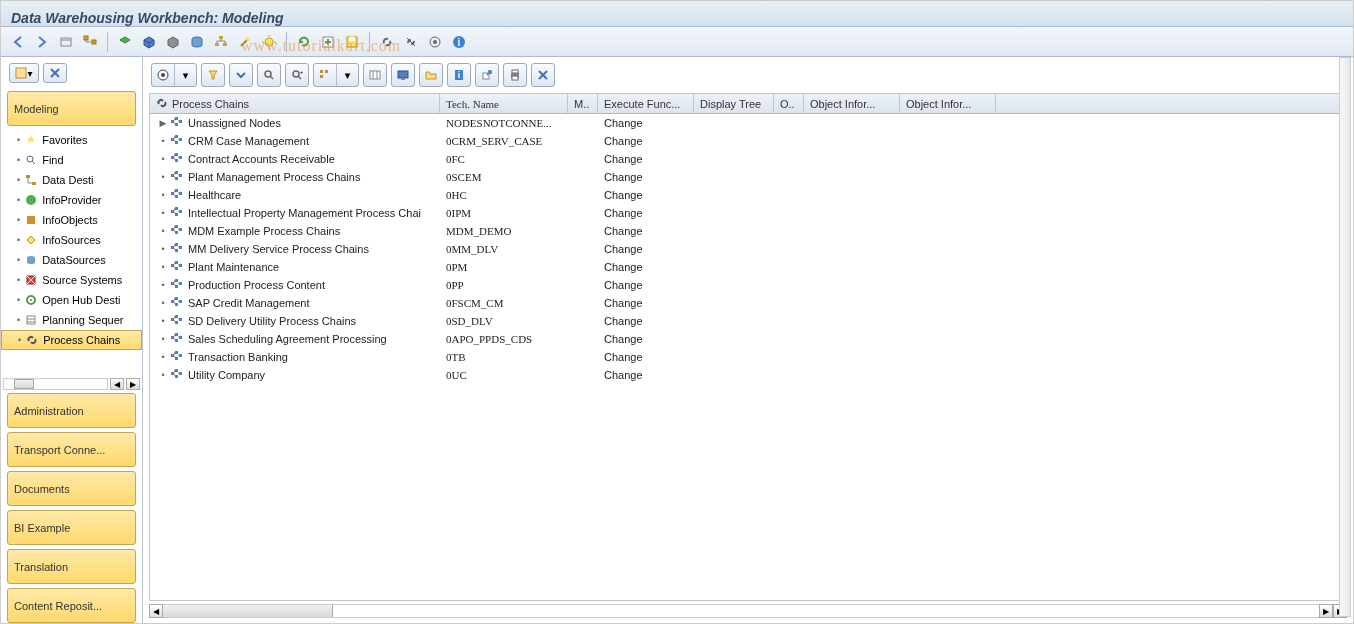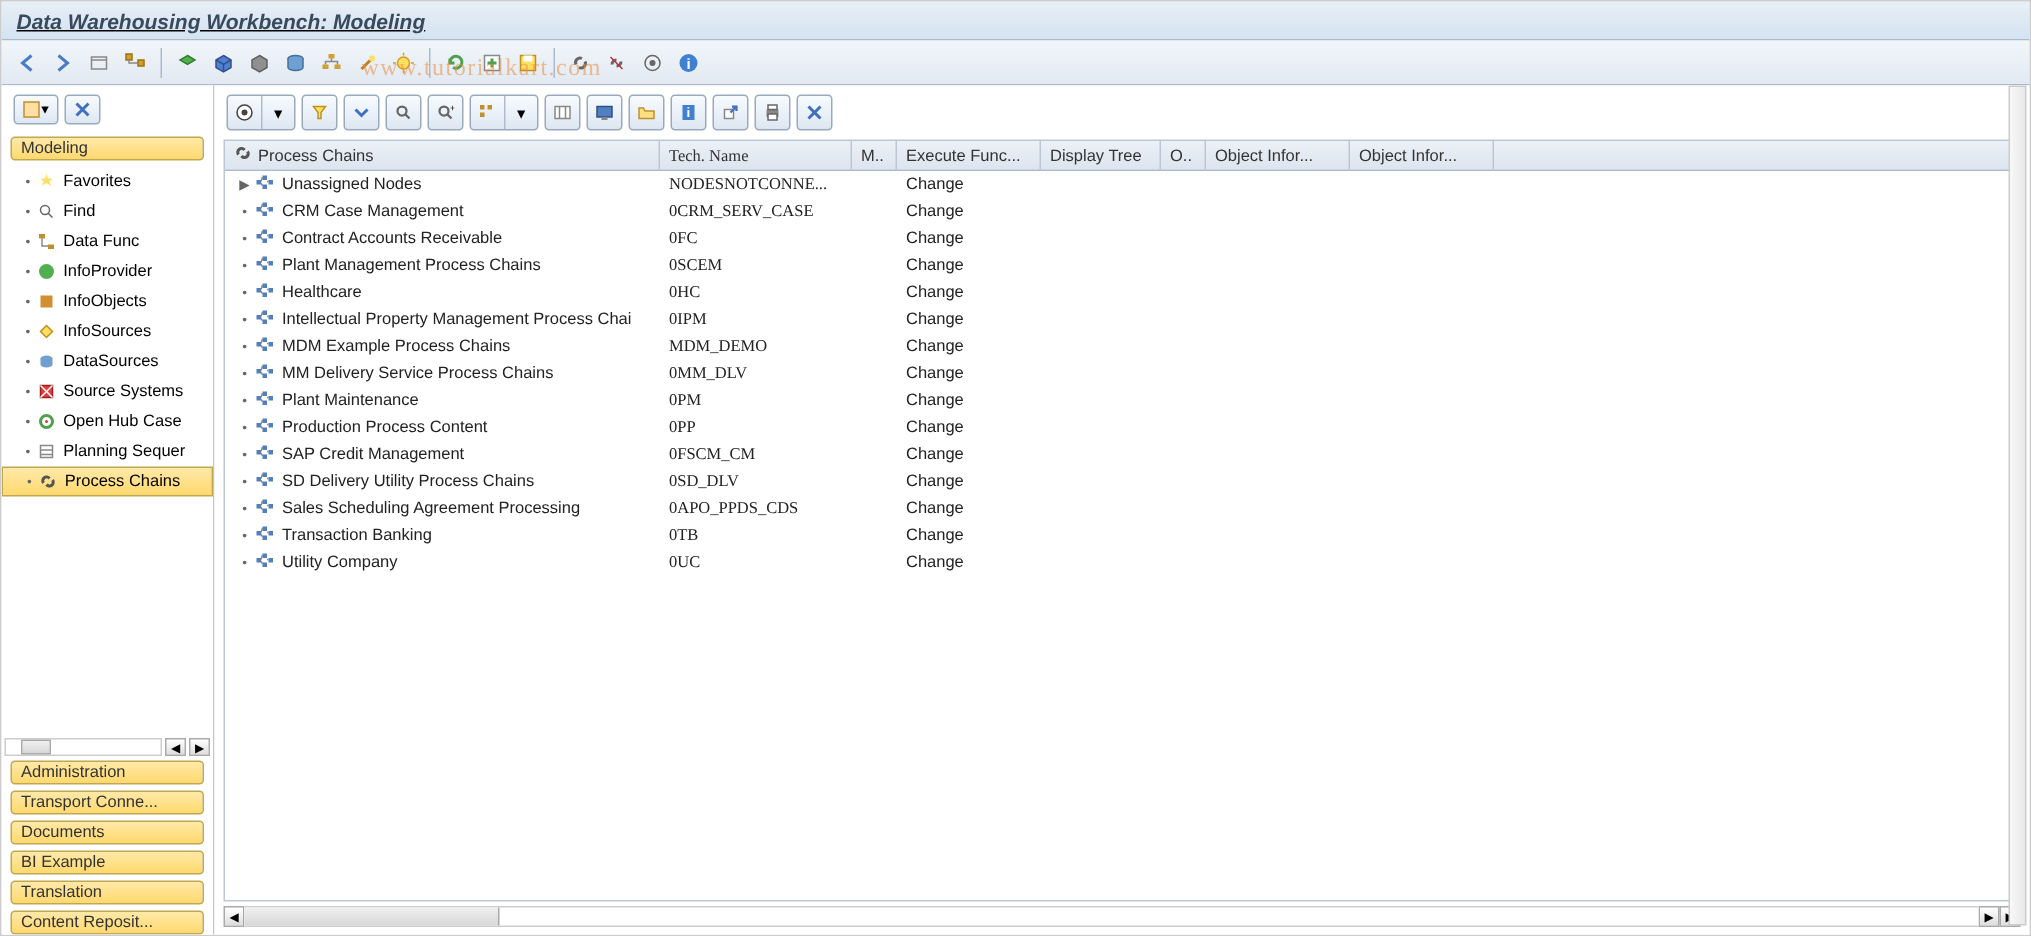--- a/index.html
+++ b/index.html
@@ -1,33 +1,33 @@
 <!DOCTYPE html>
 <html><head>
 <meta charset="utf-8">
 <style>
 * { box-sizing: border-box; margin: 0; padding: 0; font-family: Arial, sans-serif; }
 body { background: #f5f5f5; font-size: 11px; width: 1354px; height: 624px; position: relative; overflow: hidden; border: 1px solid #ccc; }
 
-.title-bar { background: linear-gradient(to bottom, #e8eff7 0%, #d4e2f0 100%); height: 26px; border-bottom: 1px solid #aabbd0; display: flex; align-items: center; padding: 0 10px; text-decoration: underline; }
+.title-bar { background: linear-gradient(to bottom, #e8eff7 0%, #d4e2f0 100%); height: 26px; border-bottom: 1px solid #aabbd0; display: flex; align-items: flex-end; padding: 0 10px; }
 .title-bar .title { font-weight: bold; font-style: italic; font-size: 14px; color: #3a4a5e; }
 
 .toolbar-main { background: linear-gradient(to bottom, #f2f6fa 0%, #e2e9f2 100%); height: 30px; border-bottom: 1px solid #aabbd0; display: flex; align-items: center; padding: 0 6px; gap: 2px; }
 .tbtn { width: 22px; height: 22px; display: flex; align-items: center; justify-content: center; cursor: pointer; border-radius: 2px; position: relative; }
 .tsep { width: 1px; height: 20px; background: #aabbd0; margin: 0 4px; }
 
 .content-area { display: flex; height: calc(624px - 56px); background: #fff; }
 .drag-line { position: absolute; top: 66px; left: 50%; color: #aaa; font-size: 8px; letter-spacing: 2px; transform: translateX(-50%); }
 
 .sidebar { width: 142px; background: #fff; display: flex; flex-direction: column; border-right: 1px solid #bcc7d6; }
 .sb-top { padding: 6px 8px; display: flex; gap: 4px; }
 .sb-btn-small { border: 1px solid #99aabb; background: linear-gradient(to bottom,#f8fbff,#dde7f2); width: 30px; height: 20px; display:flex; align-items:center; justify-content:center; border-radius:3px; cursor:pointer; font-size:10px; }
 .sb-btn-small.single { width: 24px; }
 
-.sb-section-btn { margin: 2px 6px; height: 16px; background: linear-gradient(to bottom,#ffe9a8,#ffd96e); border:1px solid #bfa851; border-radius:3px; display:flex; align-items:center; padding:0 6px; font-size:11px; cursor:pointer; color:#333; white-space:nowrap; overflow:hidden; }
+.sb-section-btn { margin: 2px 6px; height: 35px; background: linear-gradient(to bottom,#ffe9a8,#ffd96e); border:1px solid #bfa851; border-radius:3px; display:flex; align-items:center; padding:0 6px; font-size:11px; cursor:pointer; color:#333; white-space:nowrap; overflow:hidden; }
 
 .sb-tree { flex: 1; overflow: hidden; padding: 2px 0; }
 .sb-item { display: flex; align-items: center; height: 20px; padding-left: 16px; cursor: pointer; white-space:nowrap; overflow:hidden; }
 .sb-item.sel { background: linear-gradient(to bottom,#ffe9a8,#ffd96e); border:1px solid #bfa851; margin:0 0px; }
 .sb-bullet { color:#666; margin-right:4px; font-size:9px; }
 .sb-icon { width:14px; height:14px; margin-right:4px; display:flex; align-items:center; justify-content:center; font-size:11px; }
 
 .sb-scroll-row { height:14px; display:flex; align-items:center; justify-content:flex-end; padding:0 2px; gap:2px; }
 .sb-scroll-btn { width:14px; height:12px; border:1px solid #aaa; background:linear-gradient(to bottom,#fff,#ddd); font-size:8px; display:flex; align-items:center; justify-content:center; cursor:pointer; }
 .sb-scroll-track { flex:1; height:12px; border:1px solid #ccc; background:#fff; position:relative; }
@@ -236,21 +236,21 @@
         </div>
       <div class="sb-item">
           <span class="sb-bullet">•</span>
           <span class="sb-icon">
             <svg width="12" height="12">
               <rect x="1" y="1" width="4" height="3" fill="#c09030"></rect>
               <rect x="7" y="8" width="4" height="3" fill="#c09030"></rect>
               <path d="M3 4 L3 9 L7 9" fill="none" stroke="#888"></path>
             </svg>
           </span>
-          <span>Data Func</span>
+          <span>Data Desti</span>
         </div>
       <div class="sb-item">
           <span class="sb-bullet">•</span>
           <span class="sb-icon">
             <svg width="12" height="12">
               <circle cx="6" cy="6" r="5" fill="#50b050"></circle>
             </svg>
           </span>
           <span>InfoProvider</span>
         </div>
@@ -294,21 +294,21 @@
           <span>Source Systems</span>
         </div>
       <div class="sb-item">
           <span class="sb-bullet">•</span>
           <span class="sb-icon">
             <svg width="12" height="12">
               <circle cx="6" cy="6" r="4" fill="none" stroke="#50a050" stroke-width="2"></circle>
               <circle cx="6" cy="6" r="1" fill="#d04040"></circle>
             </svg>
           </span>
-          <span>Open Hub Case</span>
+          <span>Open Hub Desti</span>
         </div>
       <div class="sb-item">
           <span class="sb-bullet">•</span>
           <span class="sb-icon">
             <svg width="12" height="12">
               <rect x="2" y="2" width="8" height="8" fill="#fff" stroke="#888"></rect>
               <line x1="2" y1="5" x2="10" y2="5" stroke="#888"></line>
               <line x1="2" y1="8" x2="10" y2="8" stroke="#888"></line>
             </svg>
           </span>

